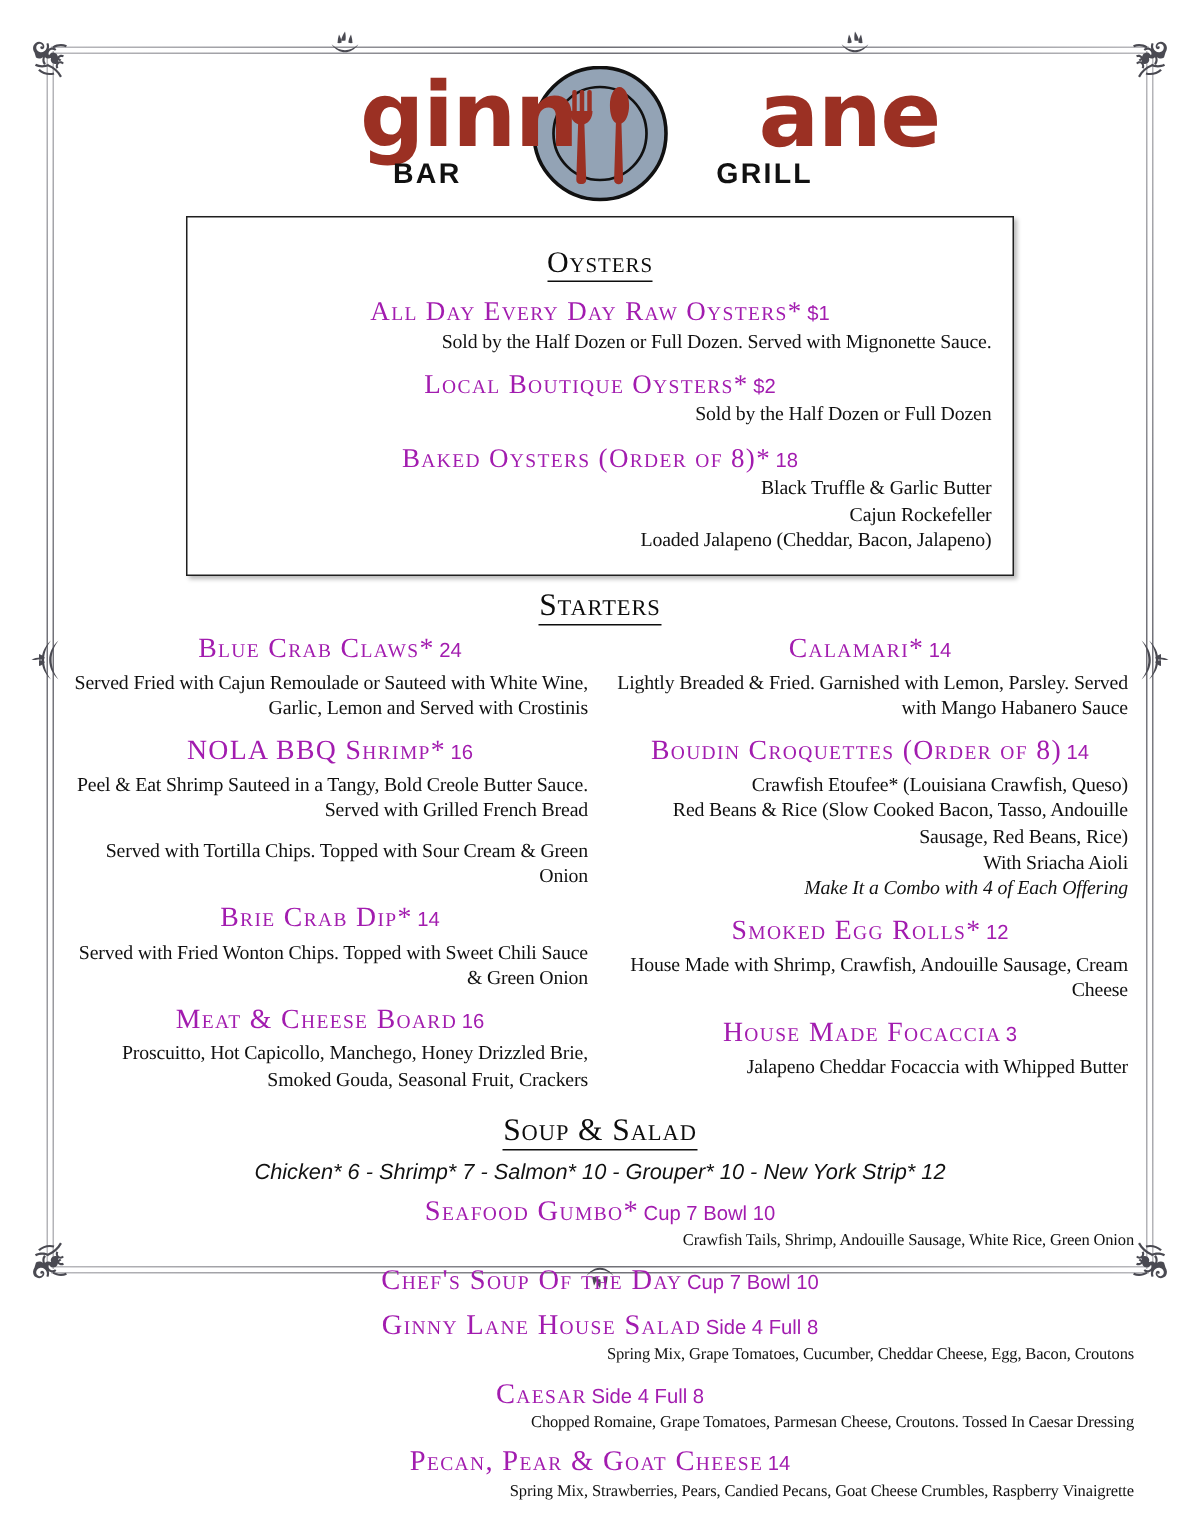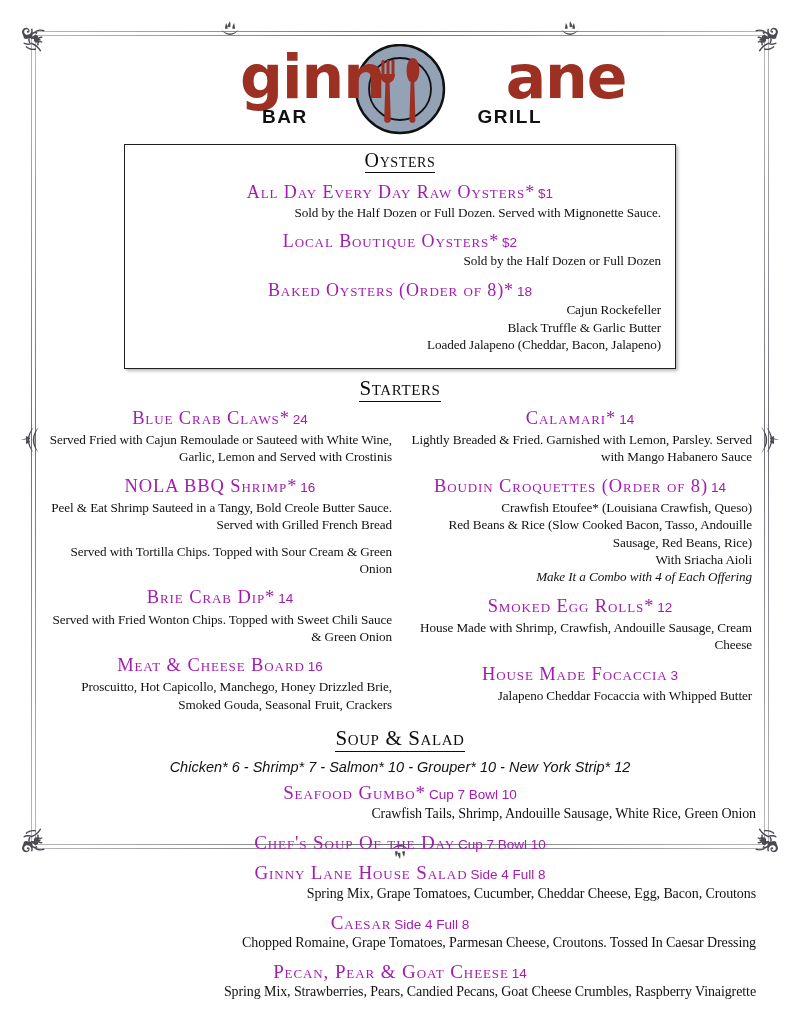--- a/index.html
+++ b/index.html
@@ -162,21 +162,21 @@
     letter-spacing: -0.1px;
   }
   .item-desc.italic { font-style: italic; }
 
   
   .oyster-box {
     margin: 4px auto 0;
     width: 552px;
     border: 1.6px solid #1f1f1f;
     box-shadow: 2px 2px 3px rgba(0,0,0,0.28);
-    padding: 4px 14px 14px;
+    padding: 19px 14px 14px;
     box-sizing: border-box;
     background: #fff;
   }
   .oyster-box .section-head { font-size: 20px; margin-bottom: 4px; }
   .oyster-item { margin-top: 9px; }
   .oyster-item:first-of-type { margin-top: 4px; }
   .oyster-item .item-name { font-size: 18px; }
 
   
   .starters-wrap { margin-top: 7px; }
@@ -195,21 +195,21 @@
   .soup-sub {
     text-align: center;
     font-family: "Liberation Sans", sans-serif;
     font-style: italic;
     font-size: 14.5px;
     color: #111;
     margin: 8px 0 6px;
   }
   .soup-entry { margin-bottom: 7px; }
   .soup-entry .item-name { font-size: 19px; }
-  .soup-entry .item-desc { font-size: 14px; }
+  .soup-entry .item-desc { font-size: 11px; }
 </style>
 </head>
 <body>
 
 <div id="page">
 
   <div class="border-line bl-top-a"></div>
   <div class="border-line bl-top-b"></div>
   <div class="border-line bl-bot-a"></div>
   <div class="border-line bl-bot-b"></div>
@@ -349,22 +349,22 @@
         <div class="item-name">
           <span>Local Boutique Oysters*</span><span class="price">$2</span>
         </div>
         <div class="item-desc">Sold by the Half Dozen or Full Dozen</div>
       </div>
 
       <div class="oyster-item">
         <div class="item-name">
           <span>Baked Oysters (Order of 8)*</span><span class="price">18</span>
         </div>
+        <div class="item-desc">Black Truffle &amp; Garlic Butter</div>
         <div class="item-desc">Cajun Rockefeller</div>
-        <div class="item-desc">Black Truffle &amp; Garlic Butter</div>
         <div class="item-desc">Loaded Jalapeno (Cheddar, Bacon, Jalapeno)</div>
       </div>
     </div>
 
     <div class="starters-wrap">
       <div class="section-head">
         <span>Starters</span>
       </div>
 
       <div class="two-col">

